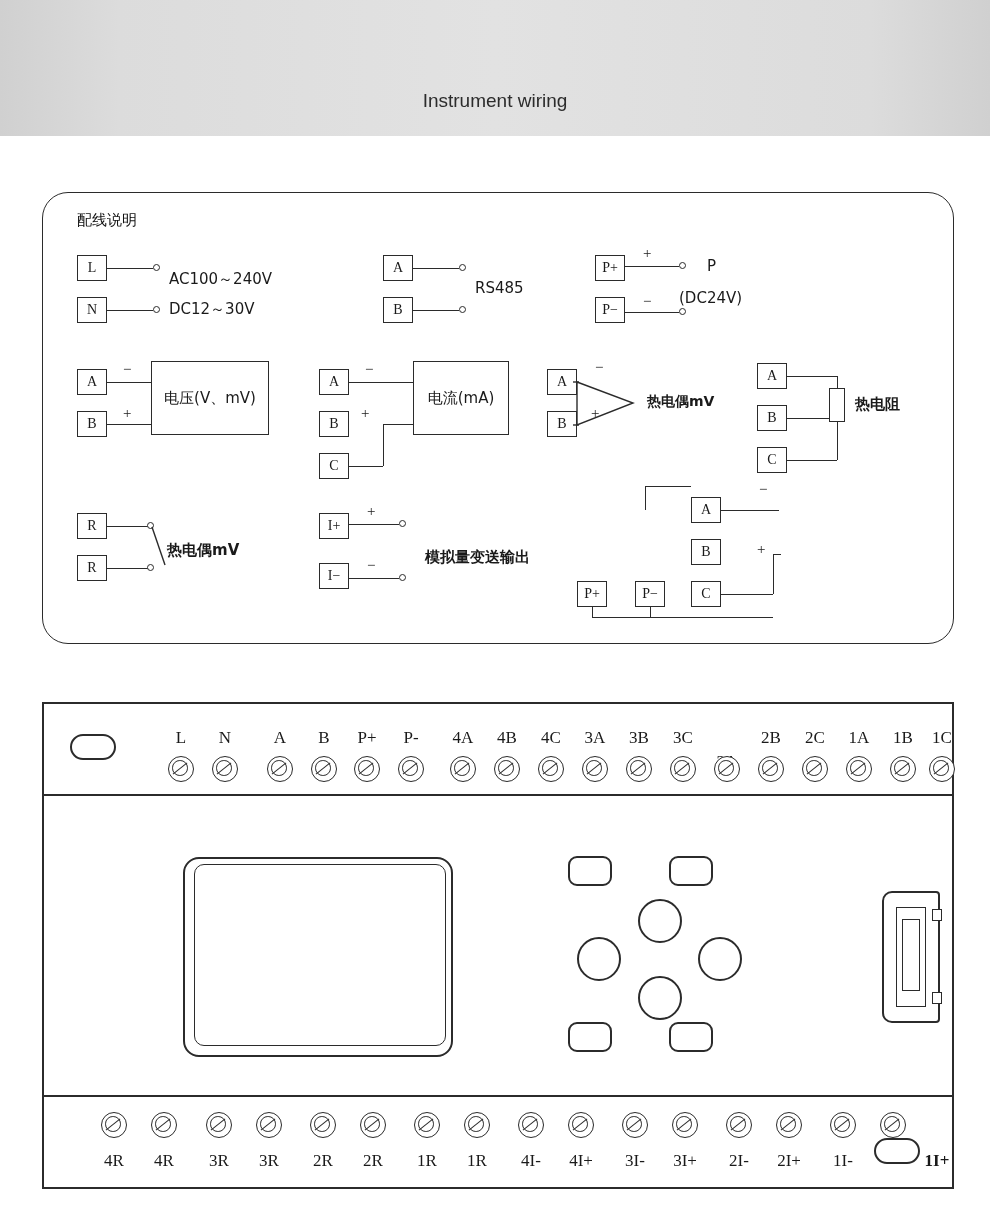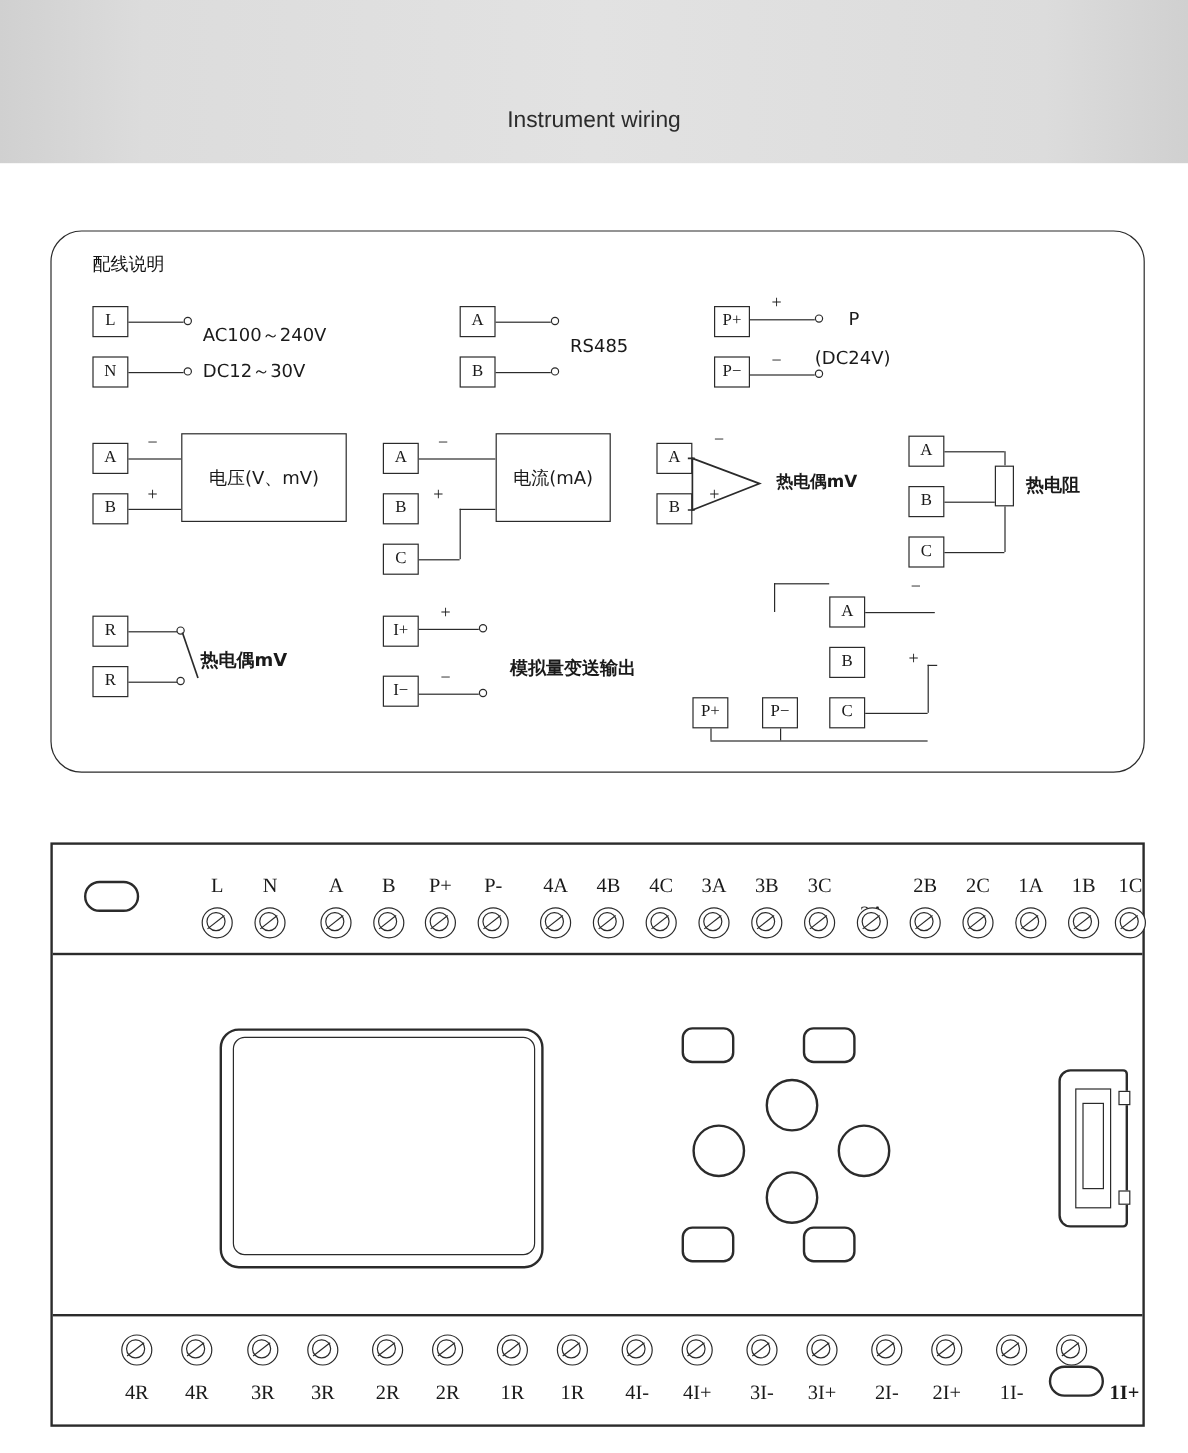--- a/index.html
+++ b/index.html
@@ -164,21 +164,21 @@
   <div class="sign" style="left:600px; top:100px;">−</div>
   <div class="lbl" style="left:664px; top:64px;">P</div>
   <div class="lbl" style="left:636px; top:96px;">(DC24V)</div>
 
   <div class="term" style="left:34px; top:176px;">A</div>
   <div class="term" style="left:34px; top:218px;">B</div>
   <div class="hline" style="left:64px; top:189px; width:44px;"></div>
   <div class="hline" style="left:64px; top:231px; width:44px;"></div>
   <div class="sign" style="left:80px; top:168px;">−</div>
   <div class="sign" style="left:80px; top:212px;">+</div>
-  <div class="box" style="left:108px; top:168px; width:138px; height:74px;">电压(V、mV)</div>
+  <div class="box" style="left:108px; top:168px; width:118px; height:74px;">电压(V、mV)</div>
 
   <div class="term" style="left:276px; top:176px;">A</div>
   <div class="term" style="left:276px; top:218px;">B</div>
   <div class="term" style="left:276px; top:260px;">C</div>
   <div class="hline" style="left:306px; top:189px; width:64px;"></div>
   <div class="hline" style="left:306px; top:273px; width:34px;"></div>
   <div class="vline" style="left:340px; top:231px; height:42px;"></div>
   <div class="hline" style="left:340px; top:231px; width:30px;"></div>
   <div class="sign" style="left:322px; top:168px;">−</div>
   <div class="sign" style="left:318px; top:212px;">+</div>

